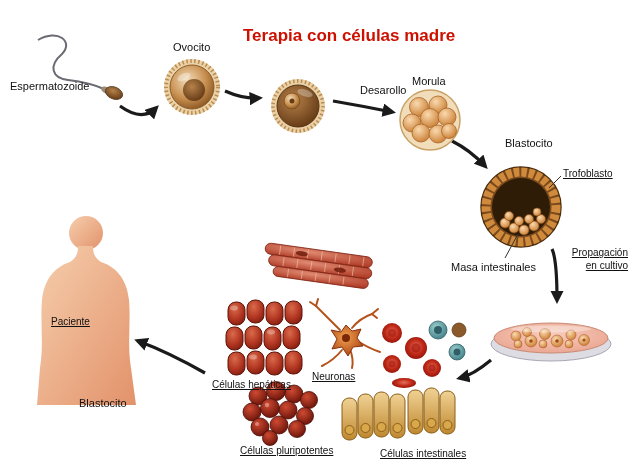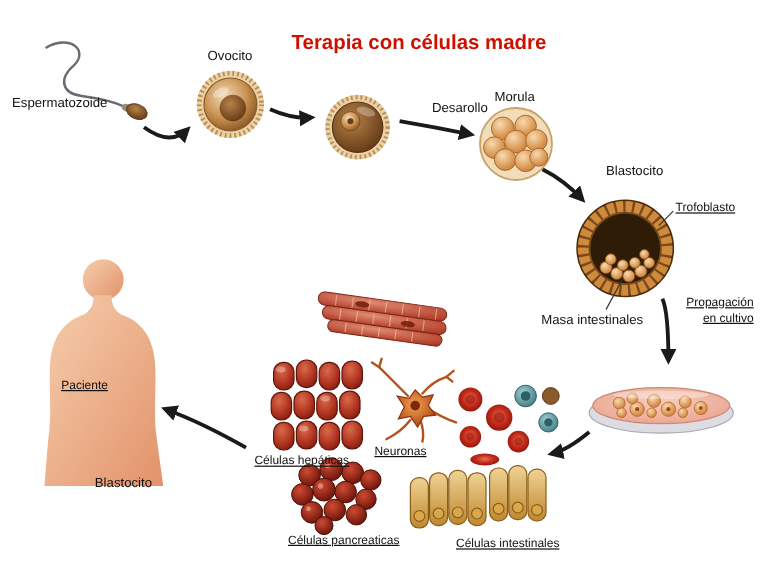--- a/index.html
+++ b/index.html
@@ -272,19 +272,19 @@
   <div class="label" style="left:173px;top:41px">Ovocito</div>
   <div class="label" style="left:360px;top:84px">Desarollo</div>
   <div class="label" style="left:412px;top:75px">Morula</div>
   <div class="label" style="left:505px;top:137px">Blastocito</div>
   <div class="label small" style="left:563px;top:168px">Trofoblasto</div>
   <div class="label" style="left:451px;top:261px">Masa intestinales</div>
   <div class="label small center" style="left:562px;top:247px;width:66px">Propagación en cultivo</div>
 
   <div class="label small" style="left:312px;top:371px">Neuronas</div>
   <div class="label small" style="left:212px;top:379px">Células hepáticas</div>
-  <div class="label small" style="left:240px;top:445px">Células pancreaticas</div>
+  <div class="label small" style="left:240px;top:445px">Células pluripotentes</div>
   <div class="label small" style="left:380px;top:448px">Células intestinales</div>
 
   <div class="label small" style="left:51px;top:316px">Paciente</div>
   <div class="label" style="left:79px;top:397px">Blastocito</div>
 
 </div>
 
 </body></html>

